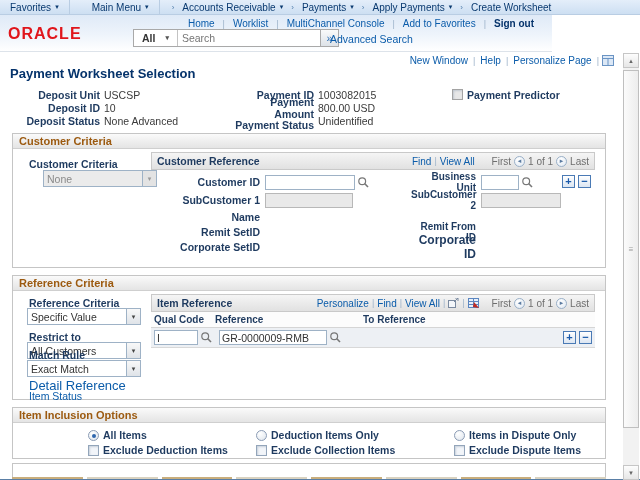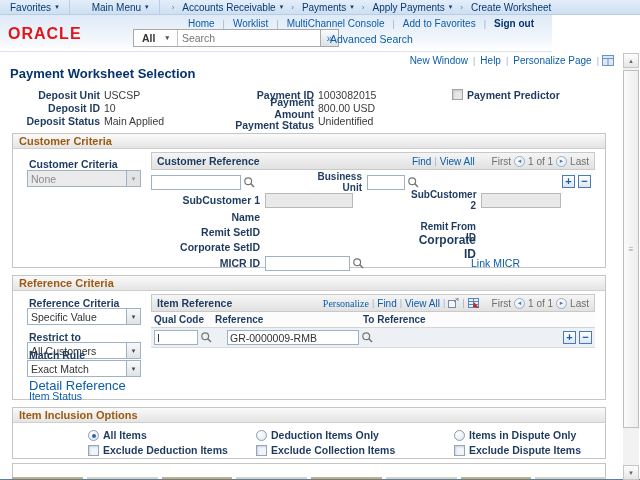--- a/index.html
+++ b/index.html
@@ -197,21 +197,21 @@
   <div class="srow">
       <span class="slbl" style="width:86px;">Deposit Unit</span>
       <span class="sval">USCSP</span>
     </div>
   <div class="srow">
       <span class="slbl" style="width:86px;">Deposit ID</span>
       <span class="sval">10</span>
     </div>
   <div class="srow">
       <span class="slbl" style="width:86px;">Deposit Status</span>
-      <span class="sval">Main Applied</span>
+      <span class="sval">None Advanced</span>
     </div>
 </div>
 <div class="sumcol" style="left:230px;">
   <div class="srow">
       <span class="slbl" style="width:88px;">Payment ID</span>
       <span class="sval">1003082015</span>
     </div>
   <div class="srow">
       <span class="slbl" style="width:88px;">Payment Amount</span>
       <span class="sval">800.00 USD</span>
@@ -224,41 +224,42 @@
 <div class="sumcol" style="left:452px;">
   <div class="srow" style="gap:4px;">
     <span class="chk dim"></span>
     <span class="slbl" style="padding:0;">Payment Predictor</span>
   </div>
 </div>
 
 <div class="sec" style="top:133px; height:135px;">
   <div class="sechd">Customer Criteria</div>
   <div class="leftlbl lbl" style="top:24px;">Customer Criteria</div>
-  <span class="sel dis leftctl" style="top:36px; width:114px;">
+  <span class="sel dis leftctl" style="top:36px; width:114px;margin-left:16px;">
     <span class="st">None</span>
     <span class="sa">▾</span>
   </span>
 
   <div class="grp" style="position:absolute;">
     <div class="grphd">
       <span class="grptitle">Customer Reference</span>
       <span class="grpright">
         <span class="link" style="font-size:10px;">Find</span>
         <span class="pipe">|</span>
         <span class="link" style="font-size:10px;">View All</span>
         <span class="pagetxt" style="margin-left:14px;">First</span>
         <span class="navcirc">◂</span>
         <span class="pagetxt">1 of 1</span>
         <span class="navcirc">▸</span>
         <span class="pagetxt">Last</span>
       </span>
     </div>
     <div style="position:relative; padding-top:3px;">
       <div class="crow" style="height:18px;">
+        <span class="cl1 lbl">Customer ID</span>
         <span class="cf1">
           <input class="txt" style="width: 90px;">
           <span class="lookup">
               <svg width="13" height="13" viewBox="0 0 13 13">
                 <circle cx="5.2" cy="5.2" r="3.4" fill="none" stroke="#777" stroke-width="1.2"></circle>
                 <line x1="7.8" y1="7.8" x2="11" y2="11" stroke="#777" stroke-width="1.6"></line>
               </svg>
             </span>
         </span>
         <span class="cl2 lbl" style="font-size:10px;">Business Unit</span>
@@ -292,33 +293,20 @@
       <div class="crow" style="height:15px;">
         <span class="cl1 lbl">Remit SetID</span>
         <span class="cf1"></span>
         <span class="cl2 lbl" style="font-size:10px;">Remit From ID</span>
       </div>
       <div class="crow" style="height:15px;">
         <span class="cl1 lbl">Corporate SetID</span>
         <span class="cf1"></span>
         <span class="cl2 lbl" style="font-size:12px;">Corporate ID</span>
       </div>
-      <div class="crow" style="height:18px;">
-        <span class="cl1 lbl">MICR ID</span>
-        <span class="cf1">
-          <input class="txt" style="width: 85px;">
-          <span class="lookup">
-              <svg width="13" height="13" viewBox="0 0 13 13">
-                <circle cx="5.2" cy="5.2" r="3.4" fill="none" stroke="#777" stroke-width="1.2"></circle>
-                <line x1="7.8" y1="7.8" x2="11" y2="11" stroke="#777" stroke-width="1.6"></line>
-              </svg>
-            </span>
-        </span>
-        <span class="link" style="margin-left:60px; font-size:10.5px;">Link MICR</span>
-      </div>
     </div>
   </div>
 </div>
 
 <div class="sec" style="top:275px; height:125px;">
   <div class="sechd">Reference Criteria</div>
 
   <div class="leftlbl lbl" style="top:21px;">Reference Criteria</div>
   <span class="sel leftctl" style="top:32px; width:114px;">
     <span class="st">Specific Value</span>
@@ -335,21 +323,21 @@
     <span class="st">Exact Match</span>
     <span class="sa">▾</span>
   </span>
   <span class="link leftlbl" style="top:102px; font-size:13px;">Detail Reference</span>
   <span class="link leftlbl" style="top:114px; font-size:10.5px;">Item Status</span>
 
   <div class="grp">
     <div class="grphd">
       <span class="grptitle">Item Reference</span>
       <span class="grpright">
-        <span class="link" style="font-size:10px;font-family:Liberation Serif, serif;">Personalize</span>
+        <span class="link" style="font-size:10px;">Personalize</span>
         <span class="pipe">|</span>
         <span class="link" style="font-size:10px;">Find</span>
         <span class="pipe">|</span>
         <span class="link" style="font-size:10px;">View All</span>
         <span class="pipe">|</span>
         <span>
             <svg width="11" height="10" viewBox="0 0 11 10">
               <rect x="0.5" y="2.5" width="7" height="7" fill="#f3f6fa" stroke="#7a8aa0"></rect>
               <path d="M6 4 L10 0 M10 0 L10 3 M10 0 L7 0" stroke="#7a8aa0" fill="none"></path>
             </svg>
@@ -377,21 +365,21 @@
       <span style="flex:1;">To Reference</span>
     </div>
     <div class="gridrow">
       <input class="txt" style="width: 44px;" value="I">
       <span class="lookup">
           <svg width="13" height="13" viewBox="0 0 13 13">
             <circle cx="5.2" cy="5.2" r="3.4" fill="none" stroke="#777" stroke-width="1.2"></circle>
             <line x1="7.8" y1="7.8" x2="11" y2="11" stroke="#777" stroke-width="1.6"></line>
           </svg>
         </span>
-      <input class="txt" style="width: 132px; margin-left: 14px;" value="GR-0000009-RMB">
+      <input class="txt" style="width: 108px; margin-left: 6px;" value="GR-0000009-RMB">
       <span class="lookup">
           <svg width="13" height="13" viewBox="0 0 13 13">
             <circle cx="5.2" cy="5.2" r="3.4" fill="none" stroke="#777" stroke-width="1.2"></circle>
             <line x1="7.8" y1="7.8" x2="11" y2="11" stroke="#777" stroke-width="1.6"></line>
           </svg>
         </span>
       <span class="pmwrap" style="margin-left:auto;">
         <span class="pmbtn">+</span>
         <span class="pmbtn">−</span>
       </span>

